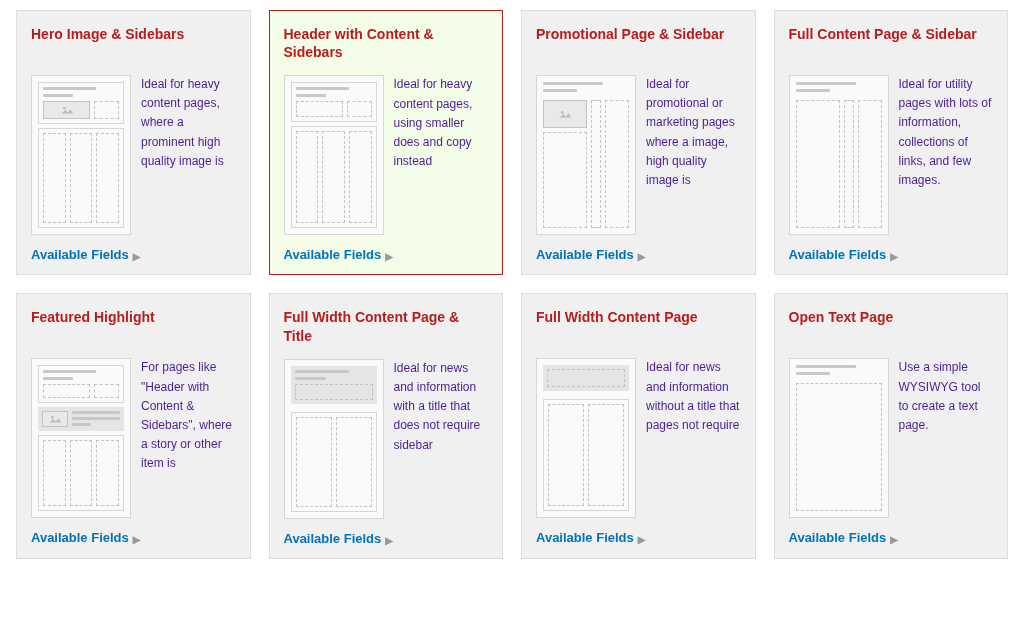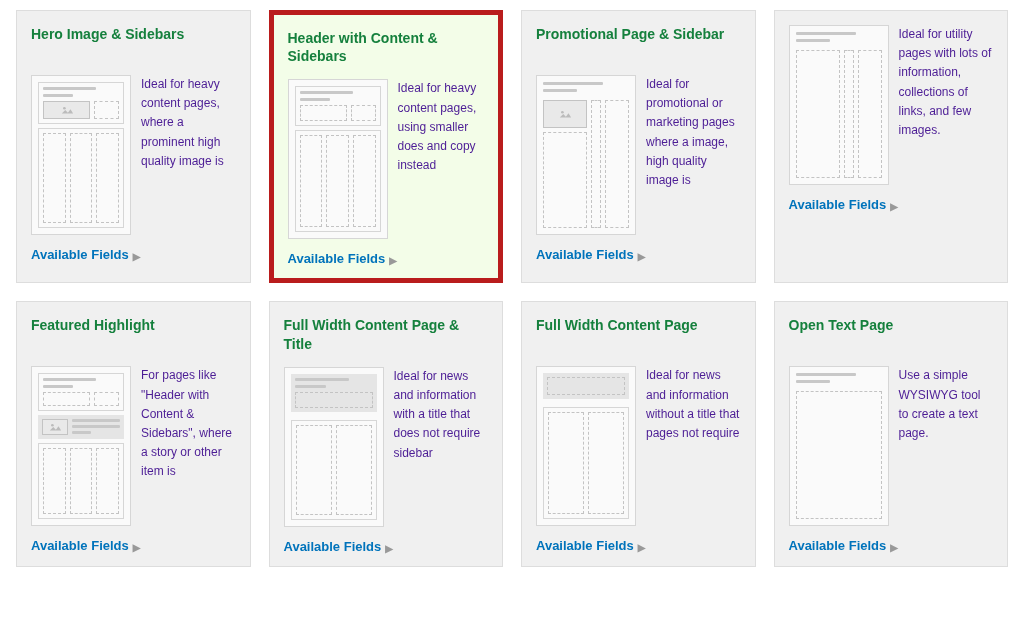--- a/index.html
+++ b/index.html
@@ -16,26 +16,26 @@
     gap: 18px;
   }
   .card {
     background: #f0f0f0;
     border: 1px solid #ddd;
     padding: 14px 14px 12px 14px;
     position: relative;
   }
   .card.selected {
     background: #f3fde8;
-    border: 5px solid #b91c1c;
+    border: 1px solid #b91c1c;
   }
   .card-title {
     font-weight: bold;
     font-size: 14px;
-    color: #15803d;
+    color: #b91c1c;
     margin-bottom: 14px;
     min-height: 36px;
     line-height: 1.3;
   }
   .card-body {
     display: flex;
     gap: 10px;
     align-items: flex-start;
     margin-bottom: 12px;
   }
@@ -188,20 +188,21 @@
         <div class="t-dash" style="flex:1;"></div>
       </div>
         </div>
       <div class="desc">Ideal for promotional or marketing pages where a image, high quality image is</div>
     </div>
     <a class="fields-link">
       <span>Available Fields</span>
       <span class="chev">▶</span>
     </a></div>
     <div class="card">
+    <div class="card-title">Full Content Page &amp; Sidebar</div>
     <div class="card-body">
       <div class="thumb">
       <div class="t-line med"></div>
           <div class="t-line short"></div>
       <div class="t-row t-fill" style="margin-top:4px;">
         <div class="t-dash" style="flex:2;"></div>
         <div class="t-dash" style="flex:0 0 10px;"></div>
         <div class="t-dash" style="flex:1;"></div>
       </div>
         </div>

